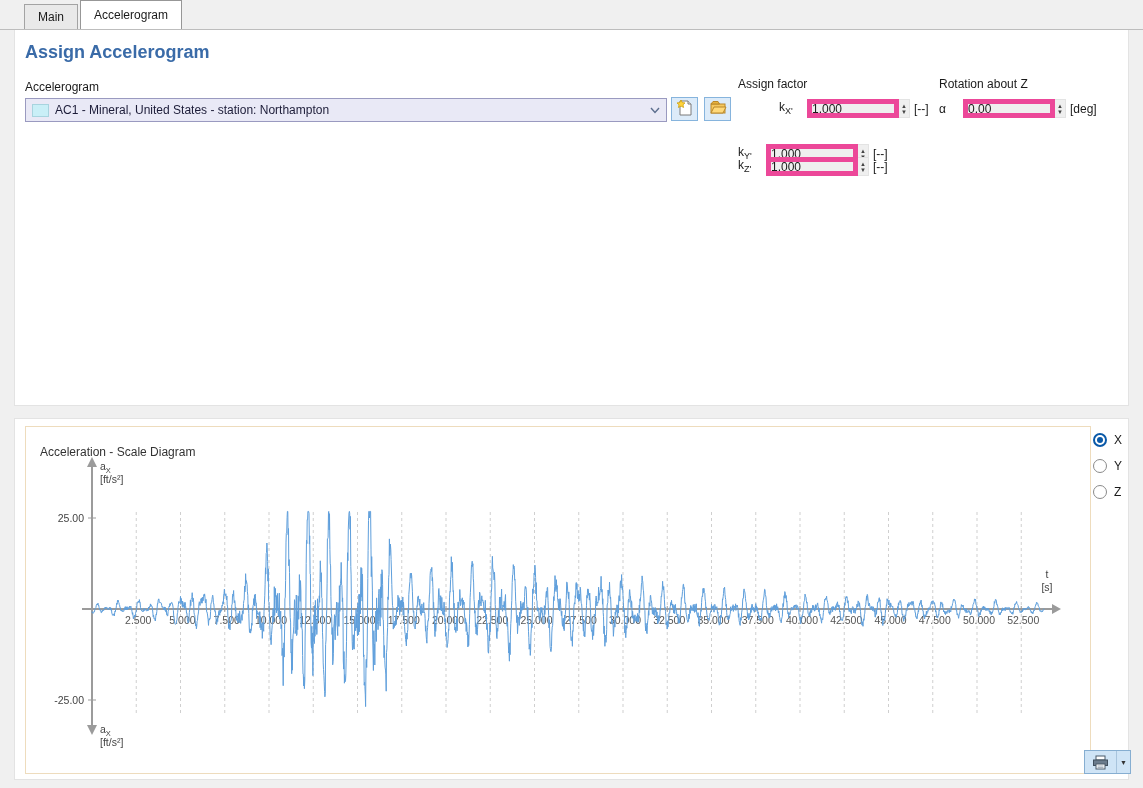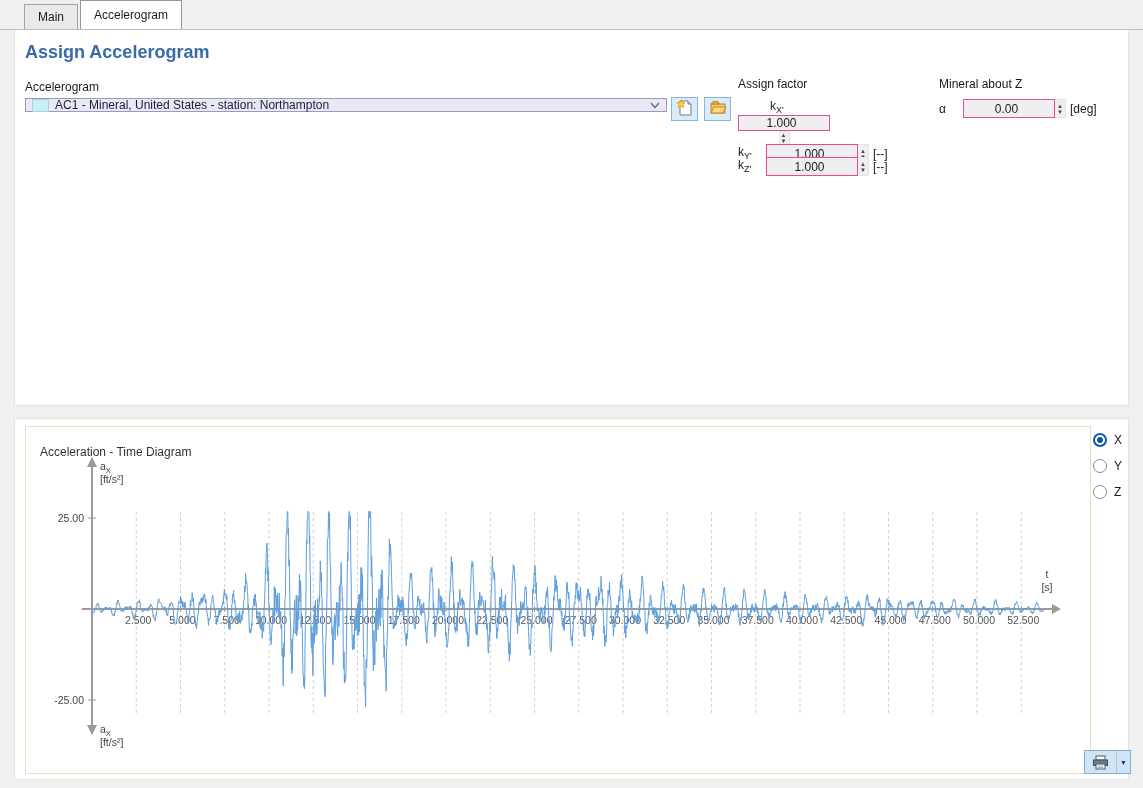--- a/index.html
+++ b/index.html
@@ -17,37 +17,37 @@
   .tab { height:25px; padding:0 13px; display:flex; align-items:center;
     border:1px solid #a3a3a3; border-bottom:none; background:#e9e9e9;
     margin-right:2px; position:relative; }
   .tab.active { background:#fff; height:29px; z-index:3; border-color:#979797; }
   
   .panel1 { position:absolute; left:14px; width:1115px; top:30px; height:376px;
     background:#fff; border:1px solid #e3e3e3; border-top:none; z-index:2; }
   .heading-blue { position:absolute; left:10px; top:12px; color:#3a6ba8;
     font-weight:bold; font-size:18px; }
   .accel-label { position:absolute; left:10px; top:50px; color:#1a1a1a; }
-  .combo { position:absolute; left:10px; top:68px; width:642px; height:14px;
+  .combo { position:absolute; left:10px; top:68px; width:642px; height:24px;
     background:#e9e9f6; border:1px solid #9a9ac0; display:flex; align-items:center;
     padding:0 6px; gap:6px; cursor:default; }
   .swatch { width:17px; height:13px; background:#c9eff7; border:1px solid #a8d4df; flex:0 0 auto; }
   .combo-text { flex:1; color:#1c1c38; white-space:nowrap; overflow:hidden; }
   .chev { flex:0 0 auto; display:flex; align-items:center; }
   .tool-btn { position:absolute; top:67px; width:27px; height:24px;
     background:#dcebf9; border:1px solid #86b4dd; display:flex;
     align-items:center; justify-content:center; cursor:pointer; }
   .tool-btn.b1 { left:656px; }
   .tool-btn.b2 { left:689px; }
   .sec-heading { position:absolute; color:#1a1a1a; }
   .sf-row { position:absolute; display:flex; align-items:center; height:19px; }
   .flabel { width:28px; color:#1a1a1a; }
   .flabel sub { font-size:9px; }
-  .field { width:92px; height:19px; background:#efefef; border:1px solid #ec4899;
-    display:flex; align-items:center; justify-content:center; padding-right:5px; }
+  .field { width:92px; height:19px; background:#efefef; border:5px solid #ec4899;
+    display:flex; align-items:center; justify-content:flex-start; padding-right:5px; }
   .spin { width:11px; height:19px; display:flex; flex-direction:column;
     align-items:center; justify-content:center; background:#efefef;
     border:1px solid #e3e3e3; border-left:none; cursor:pointer; }
   .spin span { font-size:6px; line-height:6px; color:#444; }
   .unit { margin-left:4px; color:#1a1a1a; }
   
   .panel2 { position:absolute; left:14px; width:1115px; top:418px; height:362px;
     background:#fff; border:1px solid #e3e3e3; }
   .chartbox { position:absolute; left:10px; top:7px; width:1066px; height:348px;
     border:1px solid #eedcbd; background:#fff; }
@@ -107,21 +107,21 @@
       <svg width="18" height="18" viewBox="0 0 18 18">
         <rect x="2" y="5" width="14" height="9" fill="#f6c85f" stroke="#b9882a" stroke-width="1"></rect>
         <path d="M2 5 l2-2.5 h5 l1.5 2.5 z" fill="#e8b23e" stroke="#b9882a" stroke-width="1"></path>
         <path d="M2 14 l3-6 h12 l-3 6 z" fill="#ffd97a" stroke="#b9882a" stroke-width="1"></path>
       </svg>
     </span>
   </div>
 
   <div class="sec-heading" style="left:723px; top:47px;">Assign factor</div>
 
-  <div class="sf-row" style="left:723px; top:69px;flex-direction:column;">
+  <div class="sf-row" style="left:764px; top:69px;">
     <span class="flabel"><span>k</span><sub>X'</sub></span>
     <span class="field">
         <span>1.000</span>
       </span>
     <span class="spin">
         <span>▲</span>
         <span>▼</span>
       </span>
     <span class="unit">[--]</span>
   </div>
@@ -141,37 +141,37 @@
     <span class="field">
         <span>1.000</span>
       </span>
     <span class="spin">
         <span>▲</span>
         <span>▼</span>
       </span>
     <span class="unit">[--]</span>
   </div>
 
-  <div class="sec-heading" style="left:924px; top:47px;">Mineral about Z</div>
+  <div class="sec-heading" style="left:924px; top:47px;">Rotation about Z</div>
   <div class="sf-row" style="left:924px; top:69px;">
     <span class="flabel" style="width:24px;">α</span>
     <span class="field">
         <span>0.00</span>
       </span>
     <span class="spin">
         <span>▲</span>
         <span>▼</span>
       </span>
     <span class="unit">[deg]</span>
   </div>
 </div>
 
 <div class="panel2">
   <div class="chartbox">
-    <div class="chart-title">Acceleration - Time Diagram</div>
+    <div class="chart-title">Acceleration - Scale Diagram</div>
     <svg id="chart-svg" width="1064" height="346" viewBox="0 0 1064 346">
         <line x1="110.25" y1="85" x2="110.25" y2="287" stroke="#cfcfcf" stroke-width="1" stroke-dasharray="3,3"></line>
         <line x1="154.5" y1="85" x2="154.5" y2="287" stroke="#cfcfcf" stroke-width="1" stroke-dasharray="3,3"></line>
         <line x1="198.75" y1="85" x2="198.75" y2="287" stroke="#cfcfcf" stroke-width="1" stroke-dasharray="3,3"></line>
         <line x1="243" y1="85" x2="243" y2="287" stroke="#cfcfcf" stroke-width="1" stroke-dasharray="3,3"></line>
         <line x1="287.25" y1="85" x2="287.25" y2="287" stroke="#cfcfcf" stroke-width="1" stroke-dasharray="3,3"></line>
         <line x1="331.5" y1="85" x2="331.5" y2="287" stroke="#cfcfcf" stroke-width="1" stroke-dasharray="3,3"></line>
         <line x1="375.75" y1="85" x2="375.75" y2="287" stroke="#cfcfcf" stroke-width="1" stroke-dasharray="3,3"></line>
         <line x1="420" y1="85" x2="420" y2="287" stroke="#cfcfcf" stroke-width="1" stroke-dasharray="3,3"></line>
         <line x1="464.25" y1="85" x2="464.25" y2="287" stroke="#cfcfcf" stroke-width="1" stroke-dasharray="3,3"></line>

